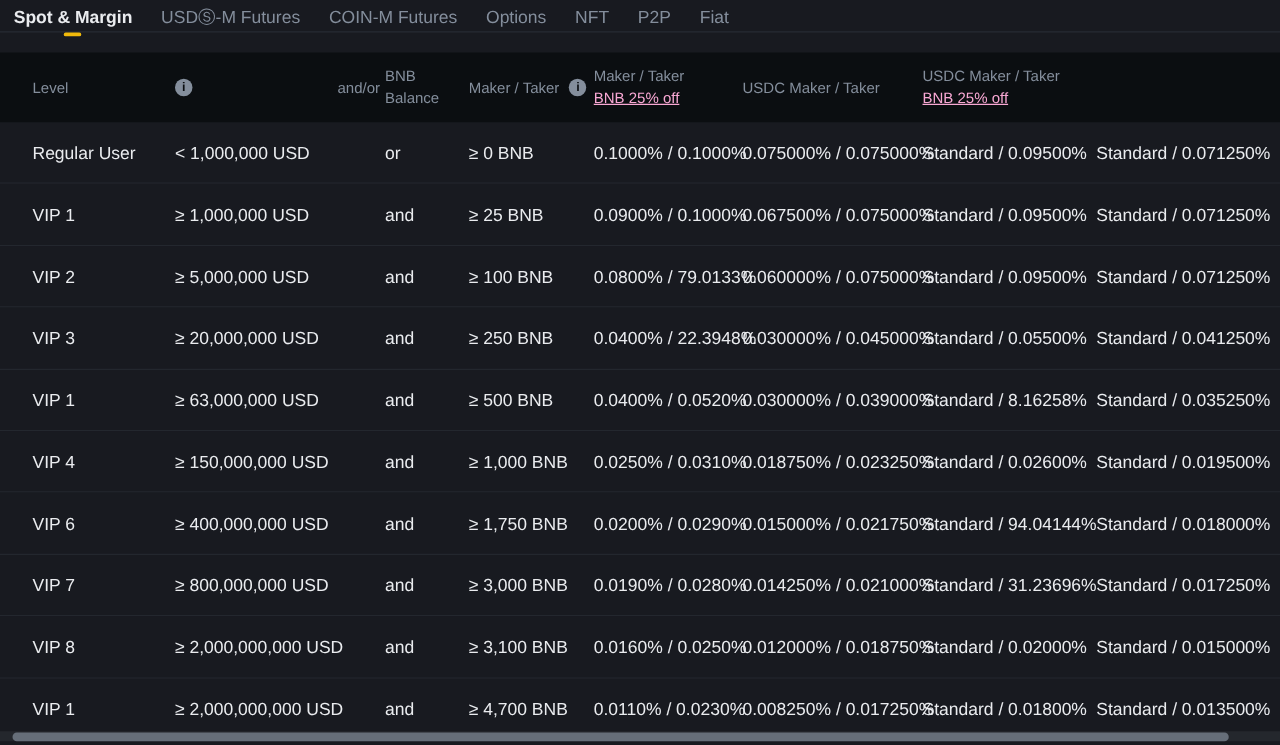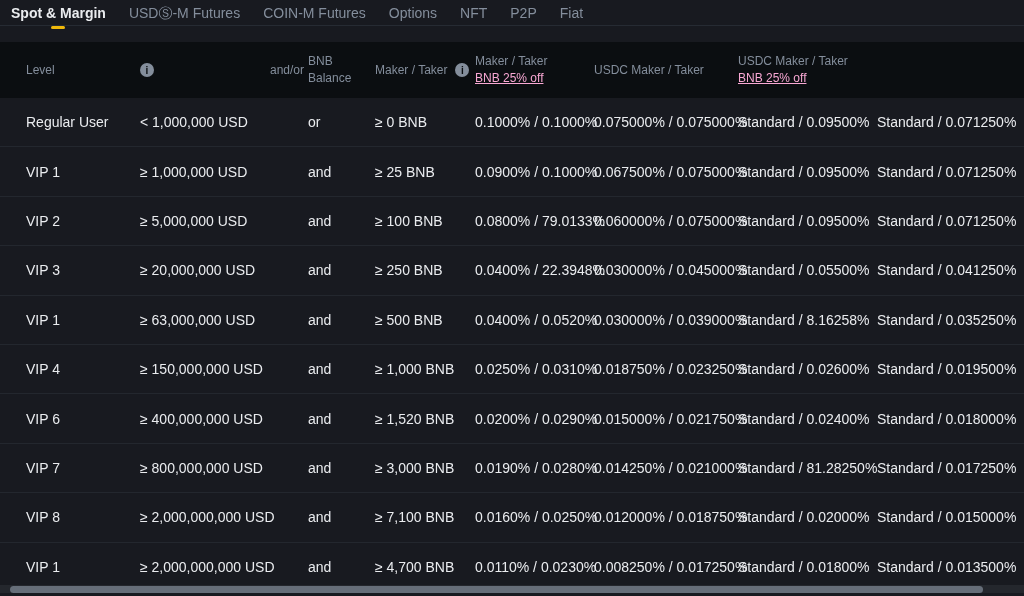--- a/index.html
+++ b/index.html
@@ -196,43 +196,43 @@
         <div class="cell">0.0250% / 0.0310%</div>
         <div class="cell">0.018750% / 0.023250%</div>
         <div class="cell">Standard / 0.02600%</div>
         <div class="cell">Standard / 0.019500%</div>
       </div>
         <div class="grid-row row">
         <div class="cell">VIP 6</div>
         <div class="cell">≥ 400,000,000 USD</div>
         <div class="cell"></div>
         <div class="cell">and</div>
-        <div class="cell">≥ 1,520 BNB</div>
+        <div class="cell">≥ 1,750 BNB</div>
         <div class="cell">0.0200% / 0.0290%</div>
         <div class="cell">0.015000% / 0.021750%</div>
-        <div class="cell">Standard / 0.02400%</div>
+        <div class="cell">Standard / 94.04144%</div>
         <div class="cell">Standard / 0.018000%</div>
       </div>
         <div class="grid-row row">
         <div class="cell">VIP 7</div>
         <div class="cell">≥ 800,000,000 USD</div>
         <div class="cell"></div>
         <div class="cell">and</div>
         <div class="cell">≥ 3,000 BNB</div>
         <div class="cell">0.0190% / 0.0280%</div>
         <div class="cell">0.014250% / 0.021000%</div>
-        <div class="cell">Standard / 81.28250%</div>
+        <div class="cell">Standard / 31.23696%</div>
         <div class="cell">Standard / 0.017250%</div>
       </div>
         <div class="grid-row row">
         <div class="cell">VIP 8</div>
         <div class="cell">≥ 2,000,000,000 USD</div>
         <div class="cell"></div>
         <div class="cell">and</div>
-        <div class="cell">≥ 7,100 BNB</div>
+        <div class="cell">≥ 3,100 BNB</div>
         <div class="cell">0.0160% / 0.0250%</div>
         <div class="cell">0.012000% / 0.018750%</div>
         <div class="cell">Standard / 0.02000%</div>
         <div class="cell">Standard / 0.015000%</div>
       </div>
         <div class="grid-row row">
         <div class="cell">VIP 1</div>
         <div class="cell">≥ 2,000,000,000 USD</div>
         <div class="cell"></div>
         <div class="cell">and</div>

